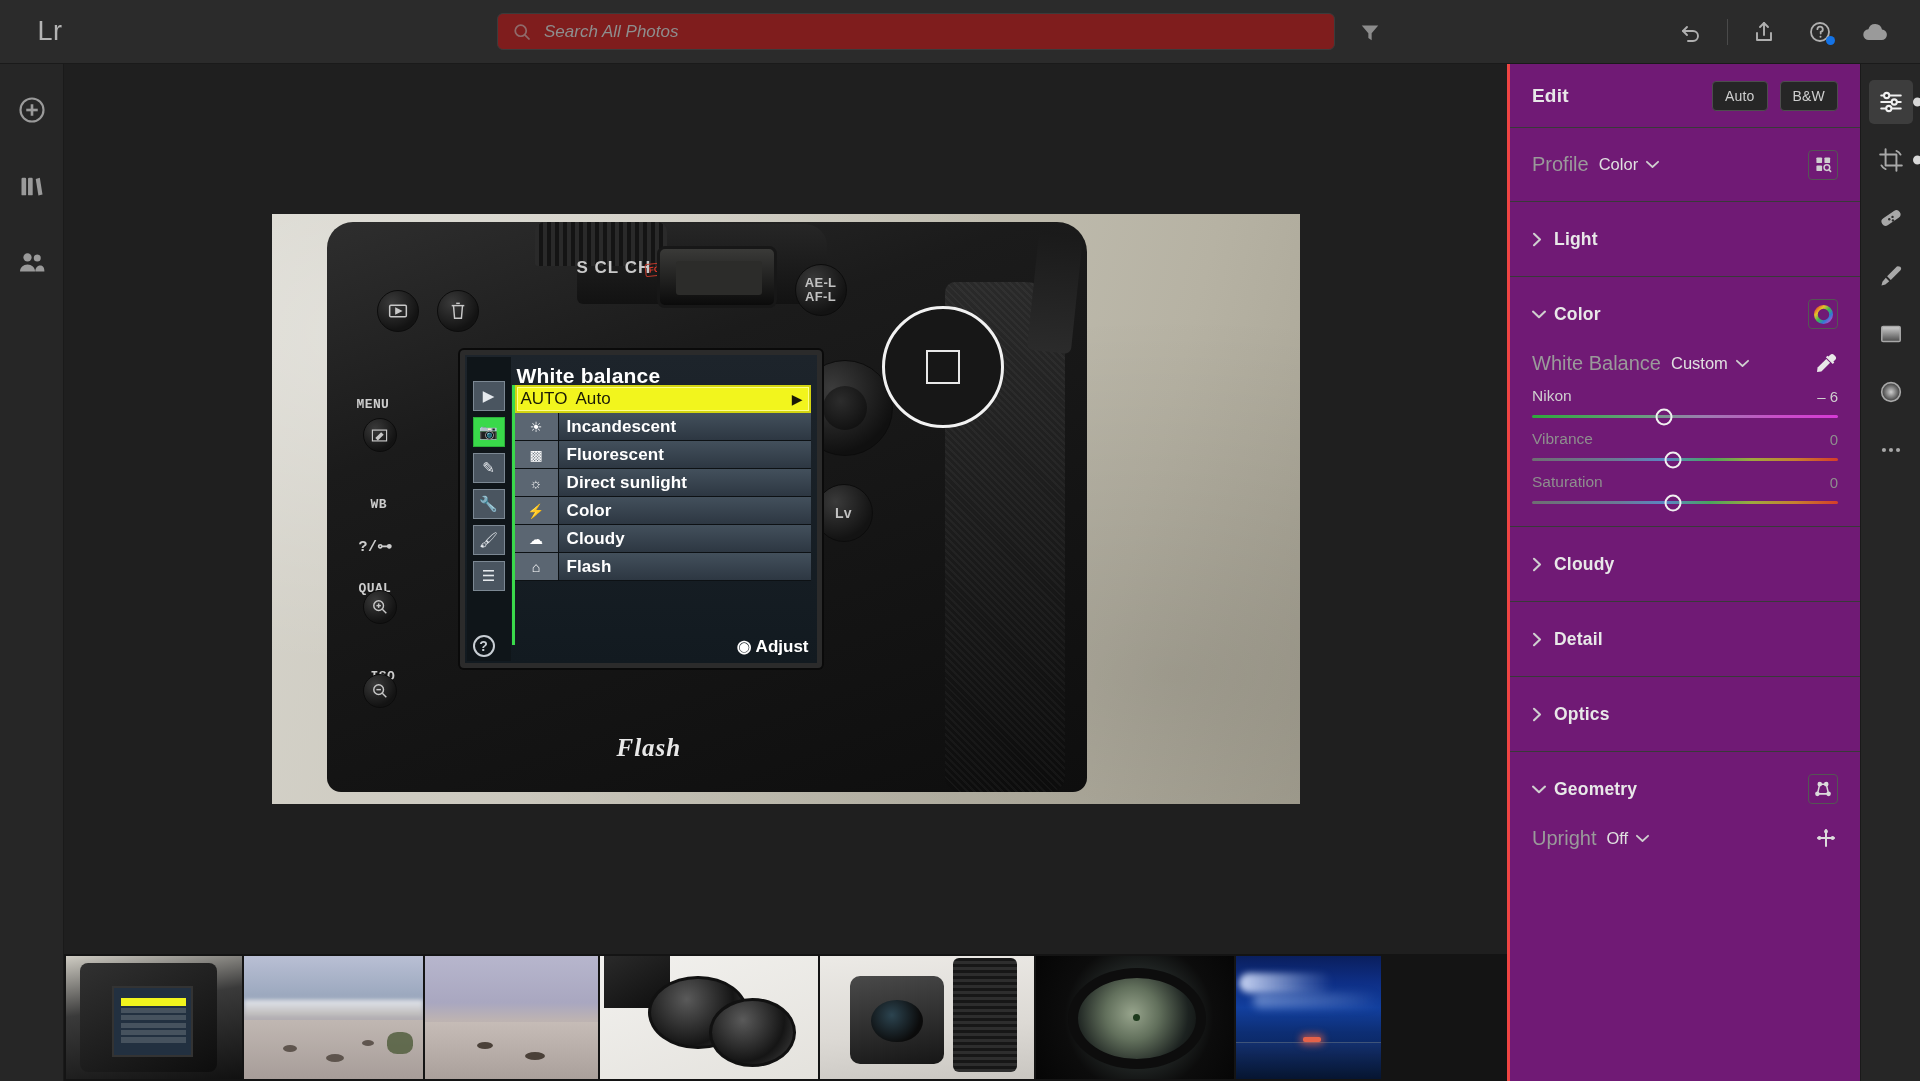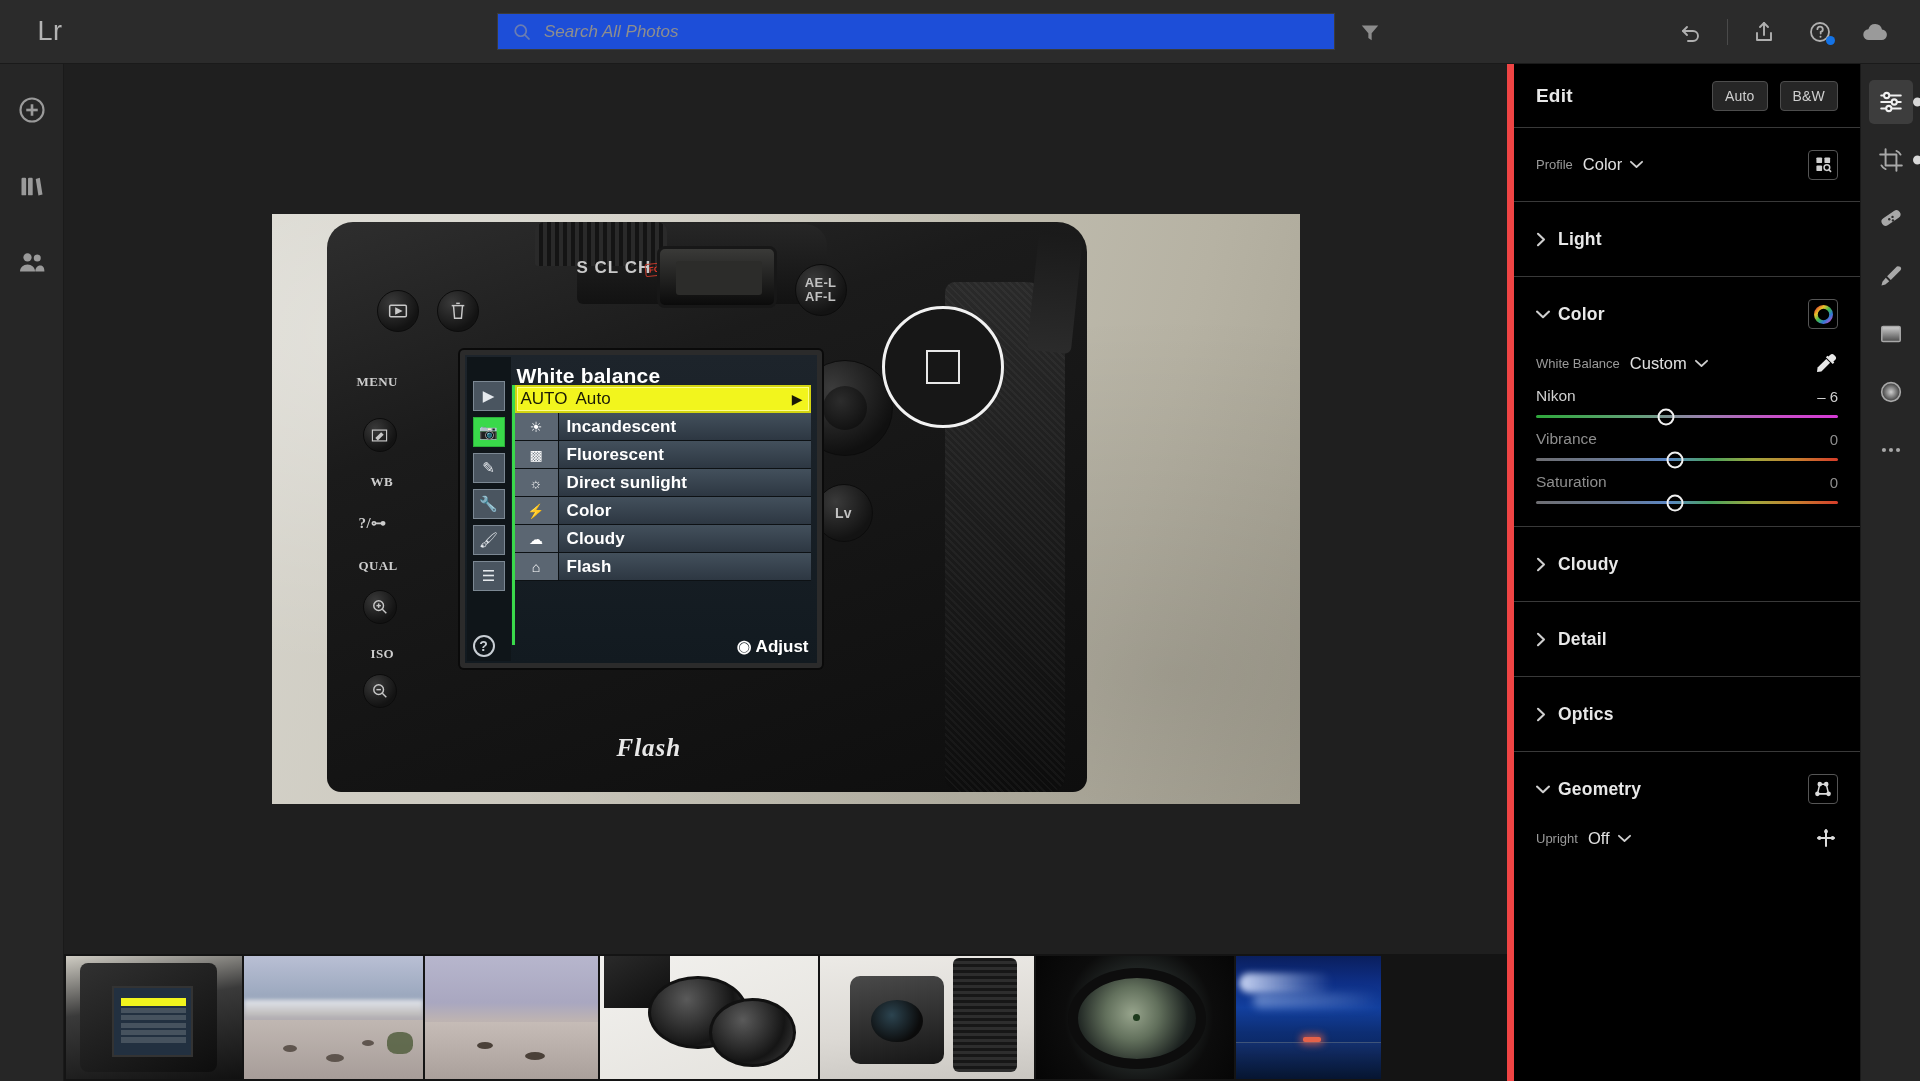--- a/index.html
+++ b/index.html
@@ -18,21 +18,21 @@
     background: #2b2b2b; display: flex; align-items: center;
     border-bottom: 1px solid #1a1a1a;
   }
   .lr-logo {
     width: 100px; text-align: center; color: #b4b4b4;
     font-size: 27px; font-weight: 400; letter-spacing: .5px;
     font-family: "Liberation Sans", sans-serif;
   }
   .search-wrap {
     position: absolute; left: 497px; top: 13px; width: 838px; height: 37px;
-    background: #1d4ed8; border: 1px solid #3b3b3b; border-radius: 0;
+    background: #7f1d1d; border: 1px solid #3b3b3b; border-radius: 6px;
     display: flex; align-items: center; padding: 12px 14px;
   }
   .search-icon { width: 20px; height: 20px; margin-right: 12px; opacity: .62; flex: none; }
   .search-input {
     background: transparent; border: none; outline: none;
     color: #cfcfcf; font-size: 17px; font-style: italic; width: 100%;
     font-family: "Liberation Sans", sans-serif;
   }
   .search-input::placeholder { color: #8e8e8e; font-style: italic; }
   .filter-btn {
@@ -117,21 +117,21 @@
   }
   .ph-rndbtn {
     position: absolute; border-radius: 50%;
     background: radial-gradient(circle at 35% 30%,#3a3a3a,#131313 70%);
     border: 1px solid #0c0c0c;
     display: flex; align-items: center; justify-content: center;
   }
   .ph-rndbtn span { color: #c2c2c2; font-size: 13px; font-weight: 700; letter-spacing: .3px; line-height: 1.05; text-align: center; }
   .ph-lbl {
     position: absolute; color: #cdcdcd; font-size: 13px; font-weight: 700;
-    letter-spacing: .4px; font-family: Liberation Serif, serif;
+    letter-spacing: .4px; font-family: Liberation Mono, monospace; margin-top: 23px;
   }
   .ph-grip {
     position: absolute; right: 22px; top: 60px; width: 120px; height: 510px;
     background:
       repeating-linear-gradient(45deg, rgba(255,255,255,.035) 0 2px, transparent 2px 5px),
       linear-gradient(170deg,#2a2a2a,#0c0c0c);
     border-radius: 10px 40px 16px 16px;
   }
   .ph-strap {
     position: absolute; right: 10px; top: 10px; width: 44px; height: 120px;
@@ -257,39 +257,39 @@
     border-radius: 40px; filter: blur(4px); }
   .t7 .boat { position: absolute; left: 46%; top: 66%; width: 18px; height: 5px;
     background: #e4624a; box-shadow: 0 0 7px 3px rgba(228,98,74,.65); border-radius: 2px; }
   .t7 .sea { position: absolute; left: 0; bottom: 0; width: 100%; height: 30%;
     background: linear-gradient(180deg, rgba(20,48,110,.9), #061530);
     border-top: 1px solid rgba(150,180,230,.4); }
 
   
   .rightpanel {
     position: absolute; right: 60px; top: 64px; width: 353px; height: 1017px;
-    background: #000000; border-left: 7px solid #ef4444;
+    background: #701a75; border-left: 3px solid #ef4444;
     overflow: hidden;
   }
   .panel-head {
     height: 64px; display: flex; align-items: center; padding: 0 22px;
     border-bottom: 1px solid #393939;
   }
   .panel-title { color: #e8e8e8; font-size: 19px; font-weight: 700; letter-spacing: .2px; }
   .head-btns { margin-left: auto; display: flex; gap: 12px; }
   .pill {
     background: #262626; border: 1px solid #4d4d4d; border-radius: 4px;
     color: #cfcfcf; font-size: 14px; padding: 6px 12px; cursor: pointer;
     font-weight: 400; letter-spacing: .2px;
   }
 
   .section { border-bottom: 1px solid #393939; padding: 0 22px; }
   .section.compact { height: 74px; display: flex; align-items: center; }
   .row { display: flex; align-items: center; }
-  .lbl-dim { color: #9a9a9a; font-size: 13px; }
+  .lbl-dim { color: #9a9a9a; font-size: 20px; }
   .lbl-val { color: #e0e0e0; font-size: 16.5px; margin-left: 10px; }
   .chev-d { margin-left: 8px; color: #cfcfcf; font-size: 11px; }
   .sq-btn {
     margin-left: auto; width: 30px; height: 30px; border: 1px solid #555;
     border-radius: 4px; display: flex; align-items: center; justify-content: center; cursor: pointer;
   }
   .sec-head {
     height: 74px; display: flex; align-items: center; cursor: pointer;
   }
   .sec-arrow { color: #cfcfcf; font-size: 15px; width: 22px; font-weight: 700; }

